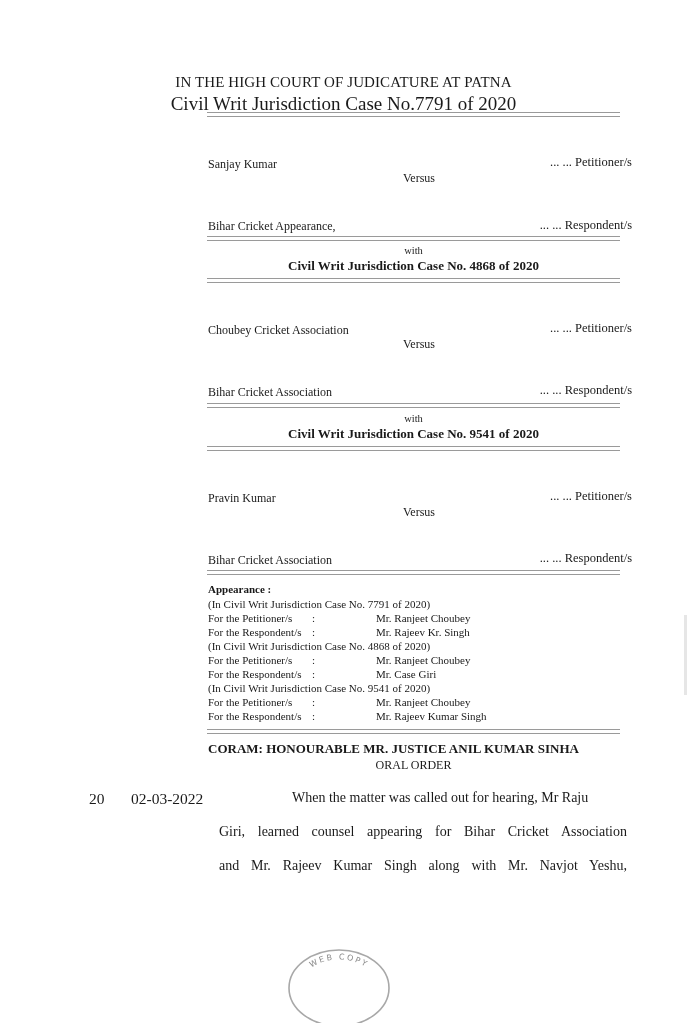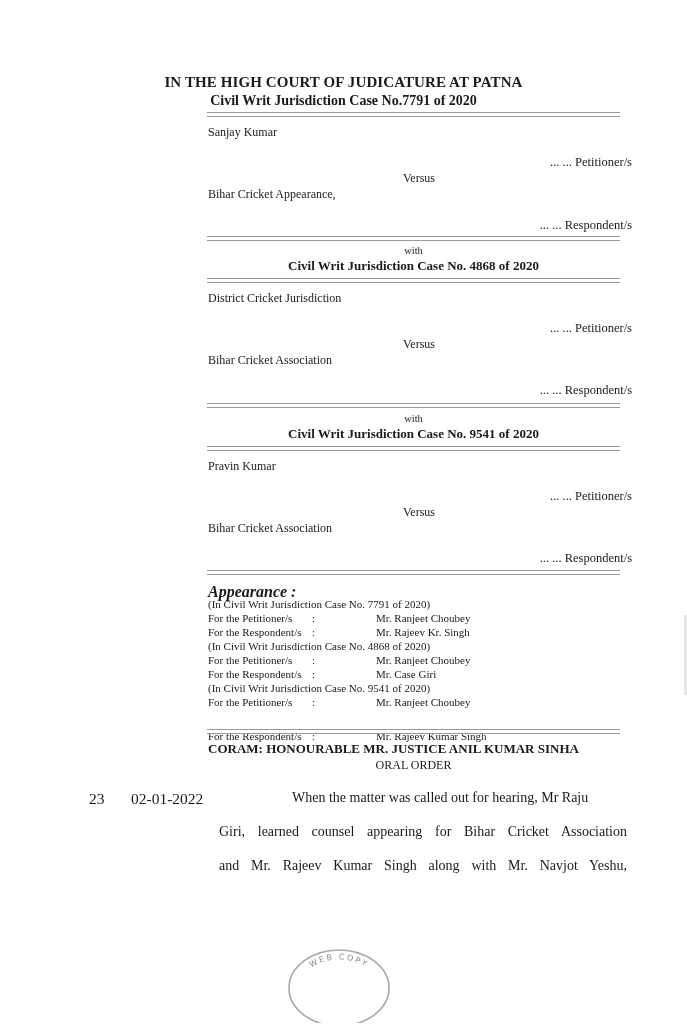--- a/index.html
+++ b/index.html
@@ -1,36 +1,36 @@
 <!DOCTYPE html>
 <html><head>
 <meta charset="utf-8">
 <style>
   html, body { margin: 0; padding: 0; background: #ffffff; }
   body {
     width: 687px; height: 1024px; position: relative; overflow: hidden;
     font-family: "Liberation Serif", serif; color: #1a1a1a;
   }
   .abs { position: absolute; }
-  .title { left: 0; width: 687px; text-align: center; font-weight: bold; }
+  .title { left: 0; width: 687px; text-align: center; font-weight: normal; }
   .t1 { top: 74px; font-size: 15px; letter-spacing: 0.1px; }
-  .t2 { top: 93px; font-size: 14px; }
+  .t2 { top: 93px; font-size: 19px; }
   .rule {
     left: 207px; width: 413px; height: 3px;
     border-top: 1px solid #9a9a9a; border-bottom: 1px solid #9a9a9a;
   }
-  .party { left: 208px; font-size: 12px; }
+  .party { left: 208px; font-size: 12px; margin-top: 32px; }
   .role { right: 55px; font-size: 12.5px; }
   .versus { left: 403px; font-size: 12px; }
   .with { left: 0; width: 827px; text-align: center; font-size: 10.5px; }
   .case { left: 0; width: 827px; text-align: center; font-weight: bold; font-size: 13px; }
   .app-line { left: 208px; font-size: 11px; line-height: 13px; white-space: nowrap; }
   .app-label { display: inline-block; width: 104px; }
   .app-colon { display: inline-block; width: 64px; }
-  .appearance-title { left: 208px; top: 583px; font-size: 16px; font-weight: bold; font-style: italic; }
+  .appearance-title { left: 208px; top: 583px; font-size: 11px; font-weight: bold; }
   .coram { left: 208px; top: 741px; font-weight: bold; font-size: 13px; text-align: center; }
   .oral { left: 0; width: 827px; text-align: center; top: 758px; font-size: 12px; }
   .body-text { font-size: 14px; }
   .num { left: 89px; top: 790px; font-size: 15.5px; }
   .date { left: 131px; top: 790px; font-size: 15.5px; }
   .p1 { left: 292px; top: 790px; }
   .p2 { left: 219px; top: 824px; width: 408px; text-align: justify; text-align-last: justify; }
   .p3 { left: 219px; top: 858px; width: 408px; text-align: justify; text-align-last: justify; }
   .stamp { left: 283px; top: 943px; width: 112px; height: 80px; }
   .edge { right: 0; top: 615px; width: 3px; height: 80px; background: #e6e6e6; }
@@ -45,21 +45,21 @@
 <div class="abs party" style="top:125px">Sanjay Kumar</div>
 <div class="abs role" style="top:155px">... ... Petitioner/s</div>
 <div class="abs versus" style="top:171px">Versus</div>
 <div class="abs party" style="top:187px">Bihar Cricket Appearance,</div>
 <div class="abs role" style="top:218px">... ... Respondent/s</div>
 <div class="abs rule" style="top:236px"></div>
 
 <div class="abs with" style="top:245px">with</div>
 <div class="abs case" style="top:258px">Civil Writ Jurisdiction Case No. 4868 of 2020</div>
 <div class="abs rule" style="top:278px"></div>
-<div class="abs party" style="top:291px">District Cricket Jurisdiction</div>
+<div class="abs party" style="top:291px">Choubey Cricket Association</div>
 <div class="abs role" style="top:321px">... ... Petitioner/s</div>
 <div class="abs versus" style="top:337px">Versus</div>
 <div class="abs party" style="top:353px">Bihar Cricket Association</div>
 <div class="abs role" style="top:383px">... ... Respondent/s</div>
 <div class="abs rule" style="top:403px"></div>
 
 <div class="abs with" style="top:413px">with</div>
 <div class="abs case" style="top:426px">Civil Writ Jurisdiction Case No. 9541 of 2020</div>
 <div class="abs rule" style="top:446px"></div>
 <div class="abs party" style="top:459px">Pravin Kumar</div>
@@ -84,31 +84,31 @@
   <span class="app-label">For the Petitioner/s</span><span class="app-colon">:</span><span>Mr. Ranjeet Choubey</span>
 </div>
 <div class="abs app-line" style="top:668px">
   <span class="app-label">For the Respondent/s</span><span class="app-colon">:</span><span>Mr. Case Giri</span>
 </div>
 
 <div class="abs app-line" style="top:682px">(In Civil Writ Jurisdiction Case No. 9541 of 2020)</div>
 <div class="abs app-line" style="top:696px">
   <span class="app-label">For the Petitioner/s</span><span class="app-colon">:</span><span>Mr. Ranjeet Choubey</span>
 </div>
-<div class="abs app-line" style="top:730px">
+<div class="abs app-line" style="top:710px">
   <span class="app-label">For the Respondent/s</span><span class="app-colon">:</span><span>Mr. Rajeev Kumar Singh</span>
 </div>
 
 <div class="abs rule" style="top:729px"></div>
 
 <div class="abs coram">CORAM: HONOURABLE MR. JUSTICE ANIL KUMAR SINHA</div>
 <div class="abs oral">ORAL ORDER</div>
 
-<div class="abs num">23</div>
-<div class="abs date">02-01-2022</div>
+<div class="abs num">20</div>
+<div class="abs date">02-03-2022</div>
 <div class="abs body-text p1">When the matter was called out for hearing, Mr Raju</div>
 <div class="abs body-text p2">Giri, learned counsel appearing for  Bihar Cricket Association</div>
 <div class="abs body-text p3">and Mr. Rajeev Kumar Singh along with Mr. Navjot Yeshu,</div>
 
 <svg class="abs stamp" viewBox="0 0 112 80">
   <defs>
     <path id="stampArc" d="M 16 40 A 42 34 0 0 1 96 40"></path>
   </defs>
   <ellipse cx="56" cy="45" rx="50" ry="38" fill="none" stroke="#a8a8a8" stroke-width="1.6"></ellipse>
   <text font-family="DejaVu Sans, sans-serif" font-size="8" fill="#8a8a8a" letter-spacing="2">

